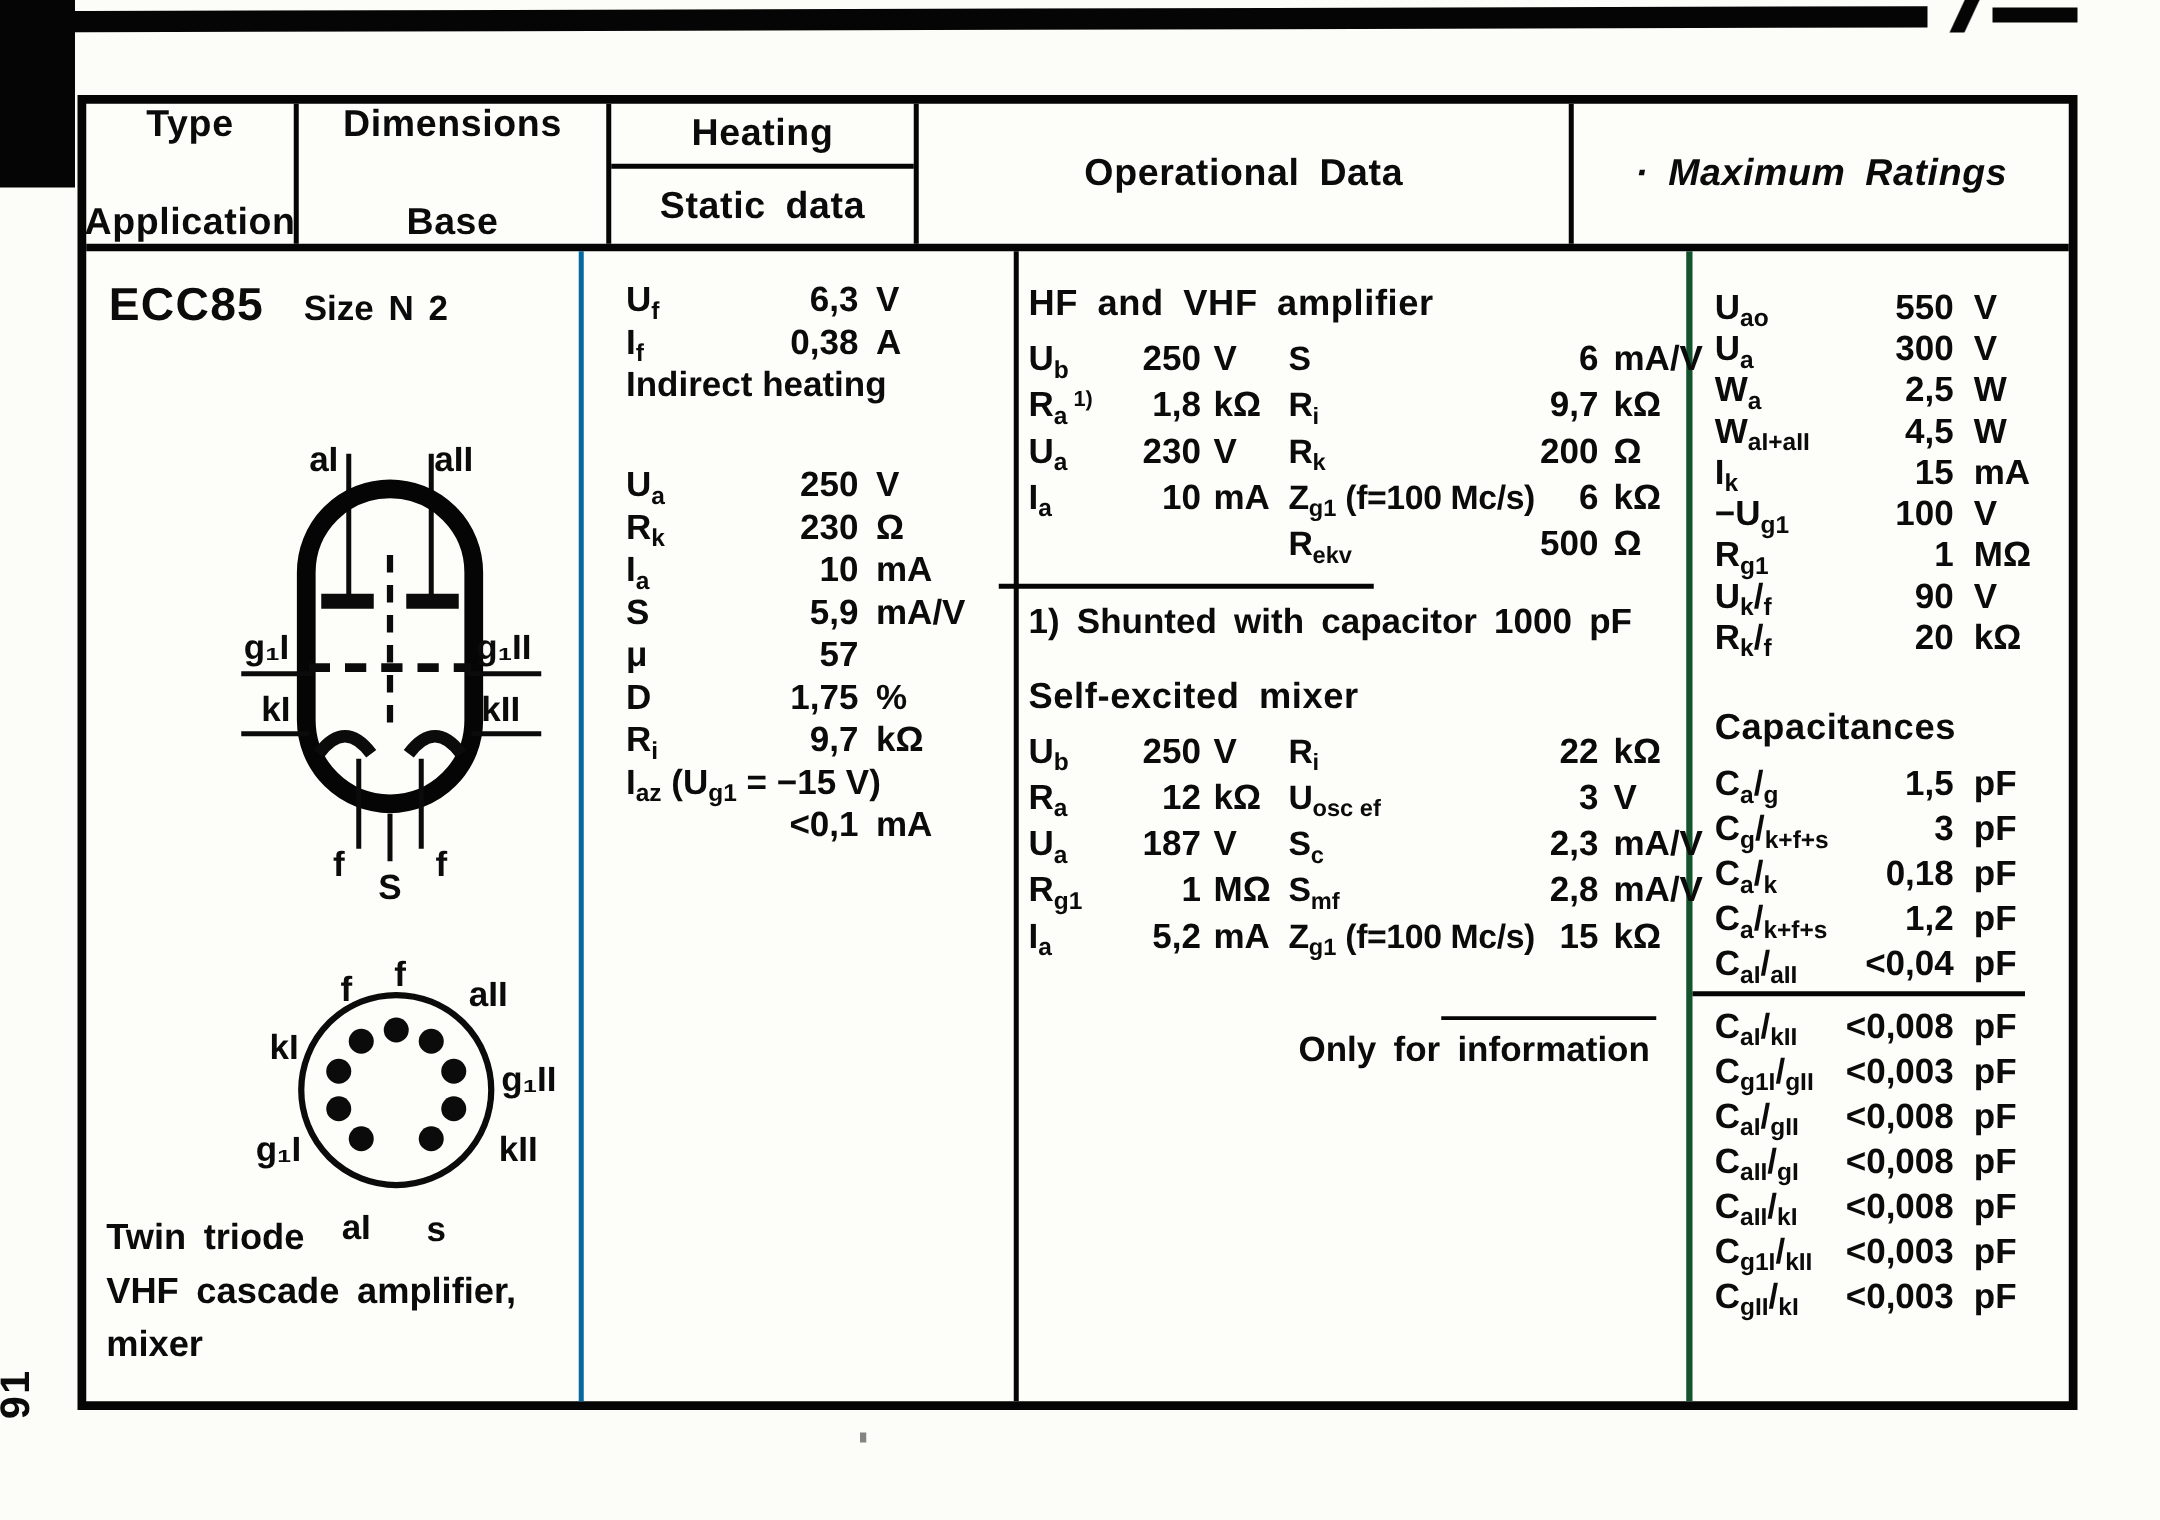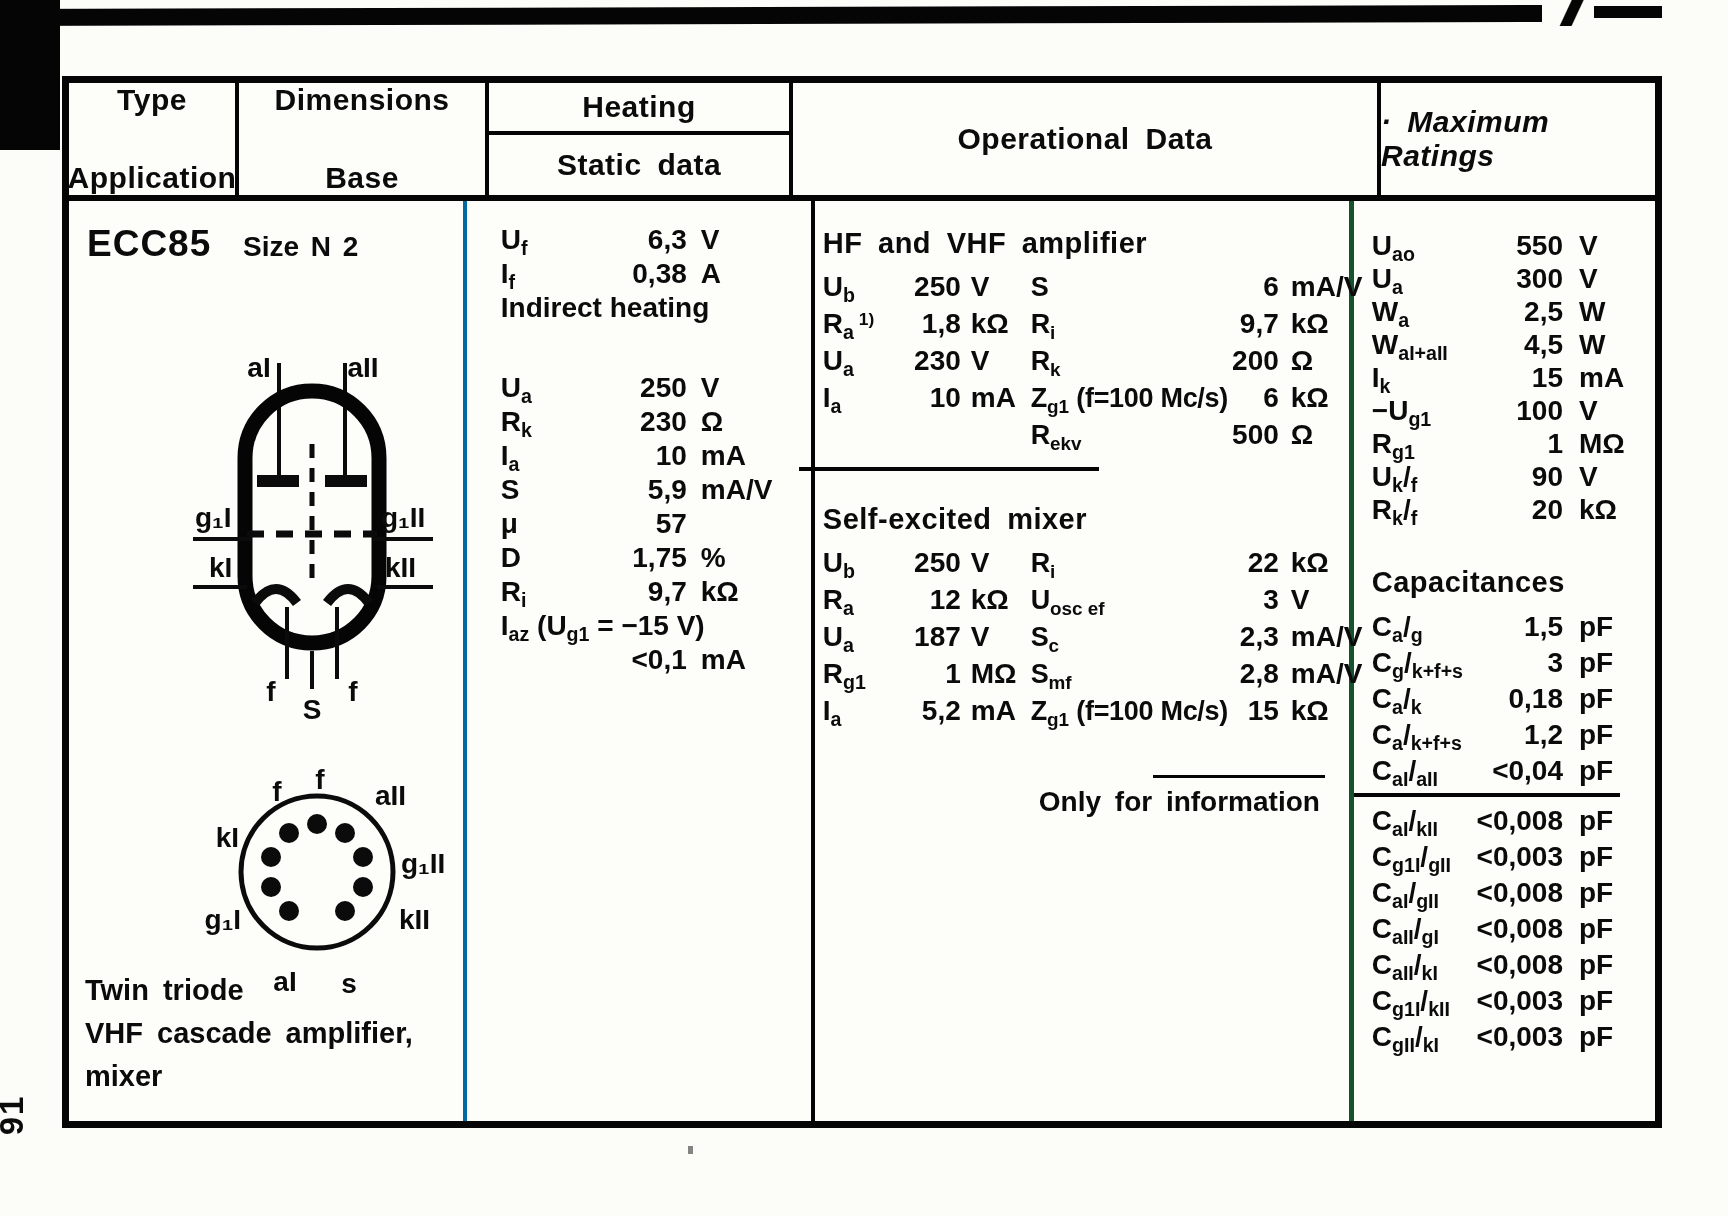--- a/index.html
+++ b/index.html
@@ -24,22 +24,22 @@
 
   
   .sheet { left:62px; top:76px; width:1600px; height:1052px; border:7px solid #050505;
            box-sizing:border-box; display:flex; flex-direction:column; background:#fdfdfa; }
   .head { display:flex; height:112px; border-bottom:6px solid #050505; flex:none; }
   .hc { box-sizing:border-box; display:flex; flex-direction:column; justify-content:space-between;
         align-items:center; font-size:30px; letter-spacing:.5px; }
   .hc.b { border-left:4px solid #050505; }
   .hc1 { width:166px; }
   .hc2 { width:250px; }
-  .hc3 { width:304px; padding:0; justify-content:flex-start; }
-  .hc4 { width:588px; justify-content:center; }
+  .hc3 { width:246px; padding:0; justify-content:flex-start; }
+  .hc4 { width:524px; justify-content:center; }
   .hc5 { flex:1; justify-content:center;font-style:italic; }
   .hc3 .h-top { height:52px; display:flex; align-items:center; justify-content:center; width:100%;
                 border-bottom:4px solid #050505; box-sizing:border-box; }
   .hc3 .h-bot { flex:1; display:flex; align-items:center; justify-content:center; }
   .wide { word-spacing:7px; }
 
   .tbody { flex:1; display:flex; position:relative; }
   .bc12 { width:420px; position:relative; }
   .bc3 { width:348px; box-sizing:border-box; border-left:4px solid #0369a1; padding:22px 0 0 34px; }
   .bc4 { width:538px; box-sizing:border-box; border-left:4px solid #050505; padding:26px 0 0 8px; position:relative; }
@@ -318,20 +318,21 @@
           <div class="orow">
             <span class="l"></span>
             <span class="lv"></span>
             <span class="lu"></span>
             <span class="r"><span>R</span><span class="sb">ekv</span></span>
             <span class="rv">500</span>
             <span class="ru">Ω</span>
           </div>
         </div>
       <div class="fn-rule"></div>
+      <div class="footnote">1) Shunted with capacitor 1000 pF</div>
       <div class="mixer-gap"></div>
       <div class="op-title">Self-excited mixer</div>
       <div>
 
       <div class="orow">
             <span class="l"><span>U</span><span class="sb">b</span></span>
             <span class="lv">250</span>
             <span class="lu">V</span>
             <span class="r"><span>R</span><span class="sb">i</span></span>
             <span class="rv">22</span>

